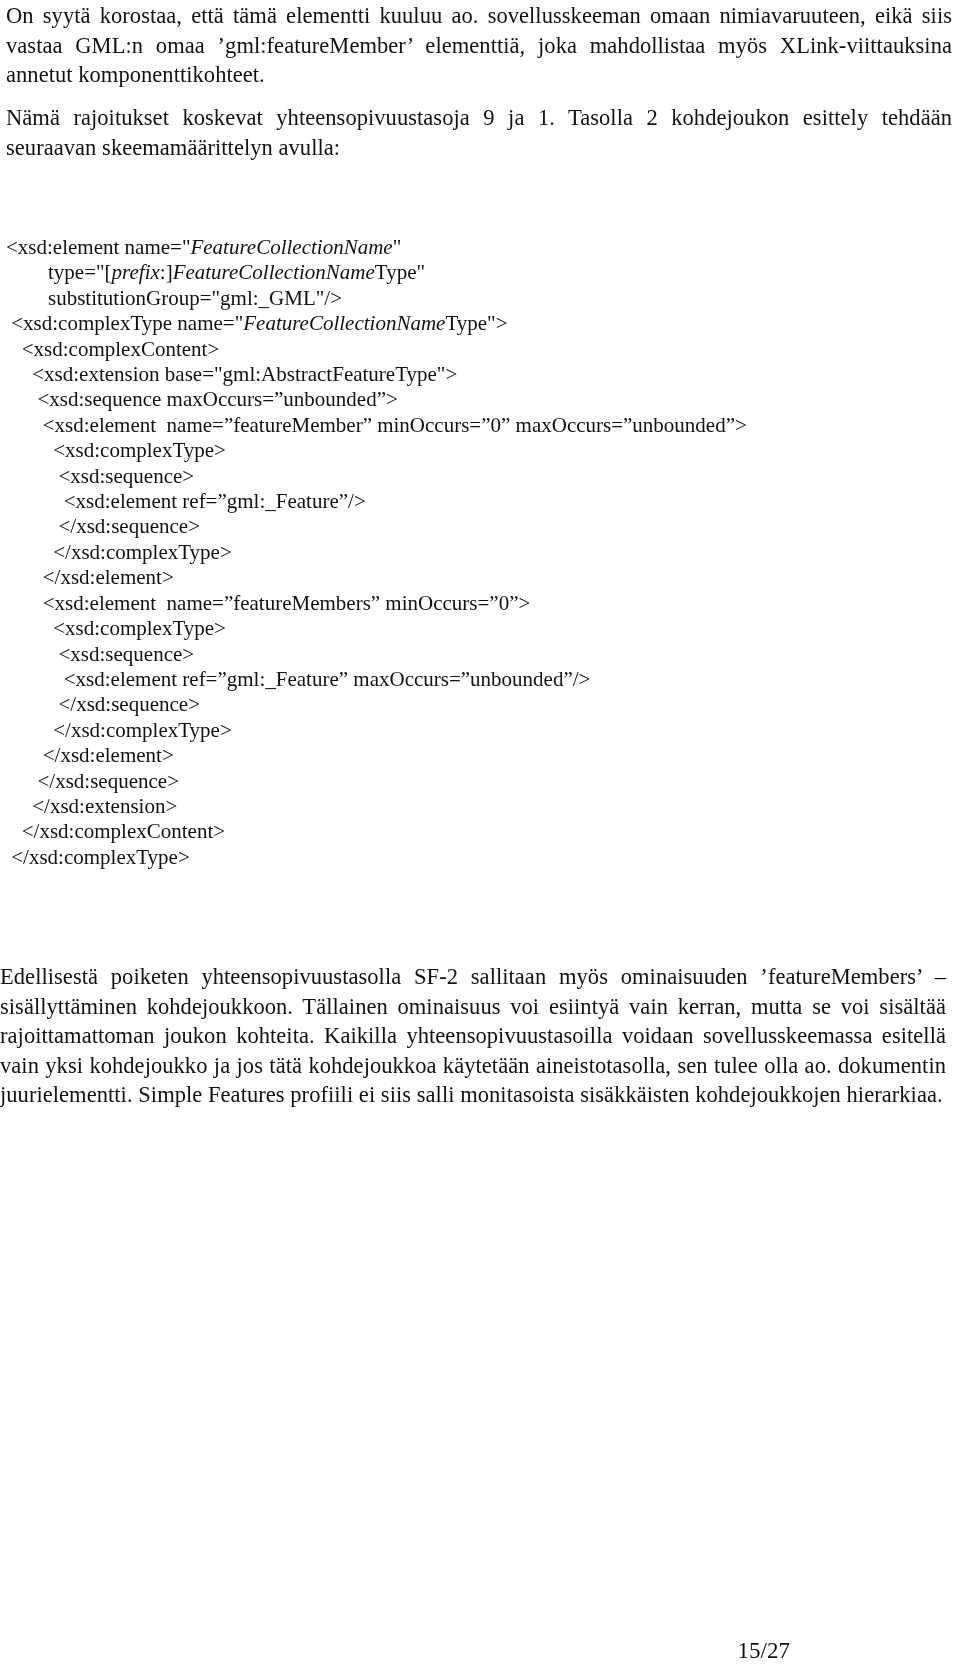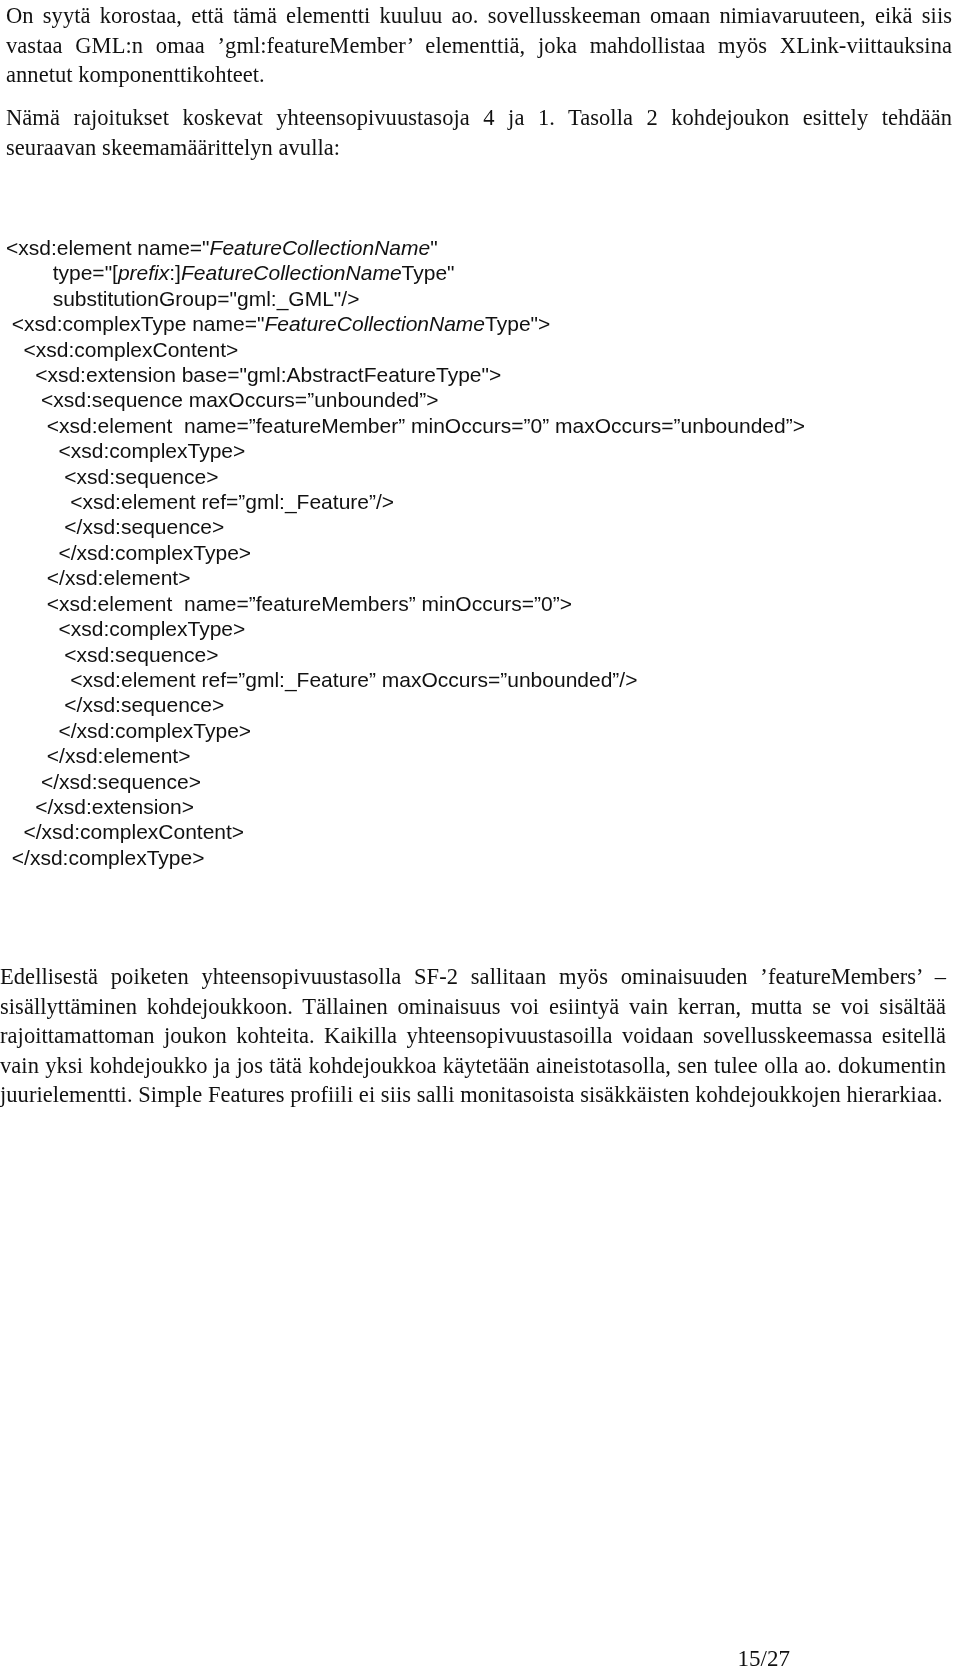--- a/index.html
+++ b/index.html
@@ -58,53 +58,53 @@
     top: 962px;
     width: 946px;
   }
 
   
   #code-listing {
     position: absolute;
     left: 6px;
     top: 214px;
     width: 930px;
-    font-family: Liberation Sans, sans-serif;
+    font-family: Liberation Serif, serif;
     font-size: 21px;
     line-height: 25.4px;
     white-space: pre;
     color: #111;
   }
   .code-line {
     white-space: pre;
     display: block;
     min-height: 25.4px;
   }
   .code-line i {
     font-style: italic;
   }
 
   
   #page-number {
     position: absolute;
     right: 14px;
-    bottom: 6px;
+    bottom: 14px;
     font-size: 23px;
     line-height: 26px;
     color: #111;
   }
 </style>
 </head>
 <body>
 
 <div class="page">
 
   <p class="para" id="intro-paragraph">On syytä korostaa, että tämä elementti kuuluu ao. sovellusskeeman omaan nimiavaruuteen, eikä siis vastaa GML:n omaa ’gml:featureMember’ elementtiä, joka mahdollistaa myös XLink-viittauksina annetut komponenttikohteet.</p>
 
-  <p class="para" id="schema-intro-paragraph">Nämä rajoitukset koskevat yhteensopivuustasoja 4 ja 1. Tasolla 2 kohdejoukon esittely tehdään seuraavan skeemamäärittelyn avulla:</p>
+  <p class="para" id="schema-intro-paragraph">Nämä rajoitukset koskevat yhteensopivuustasoja 9 ja 1. Tasolla 2 kohdejoukon esittely tehdään seuraavan skeemamäärittelyn avulla:</p>
 
   <pre id="code-listing"><span class="code-line">&lt;xsd:element name="<i>FeatureCollectionName</i>"</span><span class="code-line">        type="[<i>prefix</i>:]<i>FeatureCollectionName</i>Type"</span><span class="code-line">        substitutionGroup="gml:_GML"/&gt;</span><span class="code-line"> &lt;xsd:complexType name="<i>FeatureCollectionName</i>Type"&gt;</span><span class="code-line">   &lt;xsd:complexContent&gt;</span><span class="code-line">     &lt;xsd:extension base="gml:AbstractFeatureType"&gt;</span><span class="code-line">      &lt;xsd:sequence maxOccurs=”unbounded”&gt;</span><span class="code-line">       &lt;xsd:element  name=”featureMember” minOccurs=”0” maxOccurs=”unbounded”&gt;</span><span class="code-line">         &lt;xsd:complexType&gt;</span><span class="code-line">          &lt;xsd:sequence&gt;</span><span class="code-line">           &lt;xsd:element ref=”gml:_Feature”/&gt;</span><span class="code-line">          &lt;/xsd:sequence&gt;</span><span class="code-line">         &lt;/xsd:complexType&gt;</span><span class="code-line">       &lt;/xsd:element&gt;</span><span class="code-line">       &lt;xsd:element  name=”featureMembers” minOccurs=”0”&gt;</span><span class="code-line">         &lt;xsd:complexType&gt;</span><span class="code-line">          &lt;xsd:sequence&gt;</span><span class="code-line">           &lt;xsd:element ref=”gml:_Feature” maxOccurs=”unbounded”/&gt;</span><span class="code-line">          &lt;/xsd:sequence&gt;</span><span class="code-line">         &lt;/xsd:complexType&gt;</span><span class="code-line">       &lt;/xsd:element&gt;</span><span class="code-line">      &lt;/xsd:sequence&gt;</span><span class="code-line">     &lt;/xsd:extension&gt;</span><span class="code-line">   &lt;/xsd:complexContent&gt;</span><span class="code-line"> &lt;/xsd:complexType&gt;</span></pre>
 
   <p class="para" id="closing-paragraph">Edellisestä poiketen yhteensopivuustasolla SF-2 sallitaan myös ominaisuuden ’featureMembers’ –sisällyttäminen kohdejoukkoon. Tällainen ominaisuus voi esiintyä vain kerran, mutta se voi sisältää rajoittamattoman joukon kohteita. Kaikilla yhteensopivuustasoilla voidaan sovellusskeemassa esitellä vain yksi kohdejoukko ja jos tätä kohdejoukkoa käytetään aineistotasolla, sen tulee olla ao. dokumentin juurielementti. Simple Features profiili ei siis salli monitasoista sisäkkäisten kohdejoukkojen hierarkiaa.</p>
 
   <div id="page-number">15/27</div>
 
 </div>
 
 </body></html>

